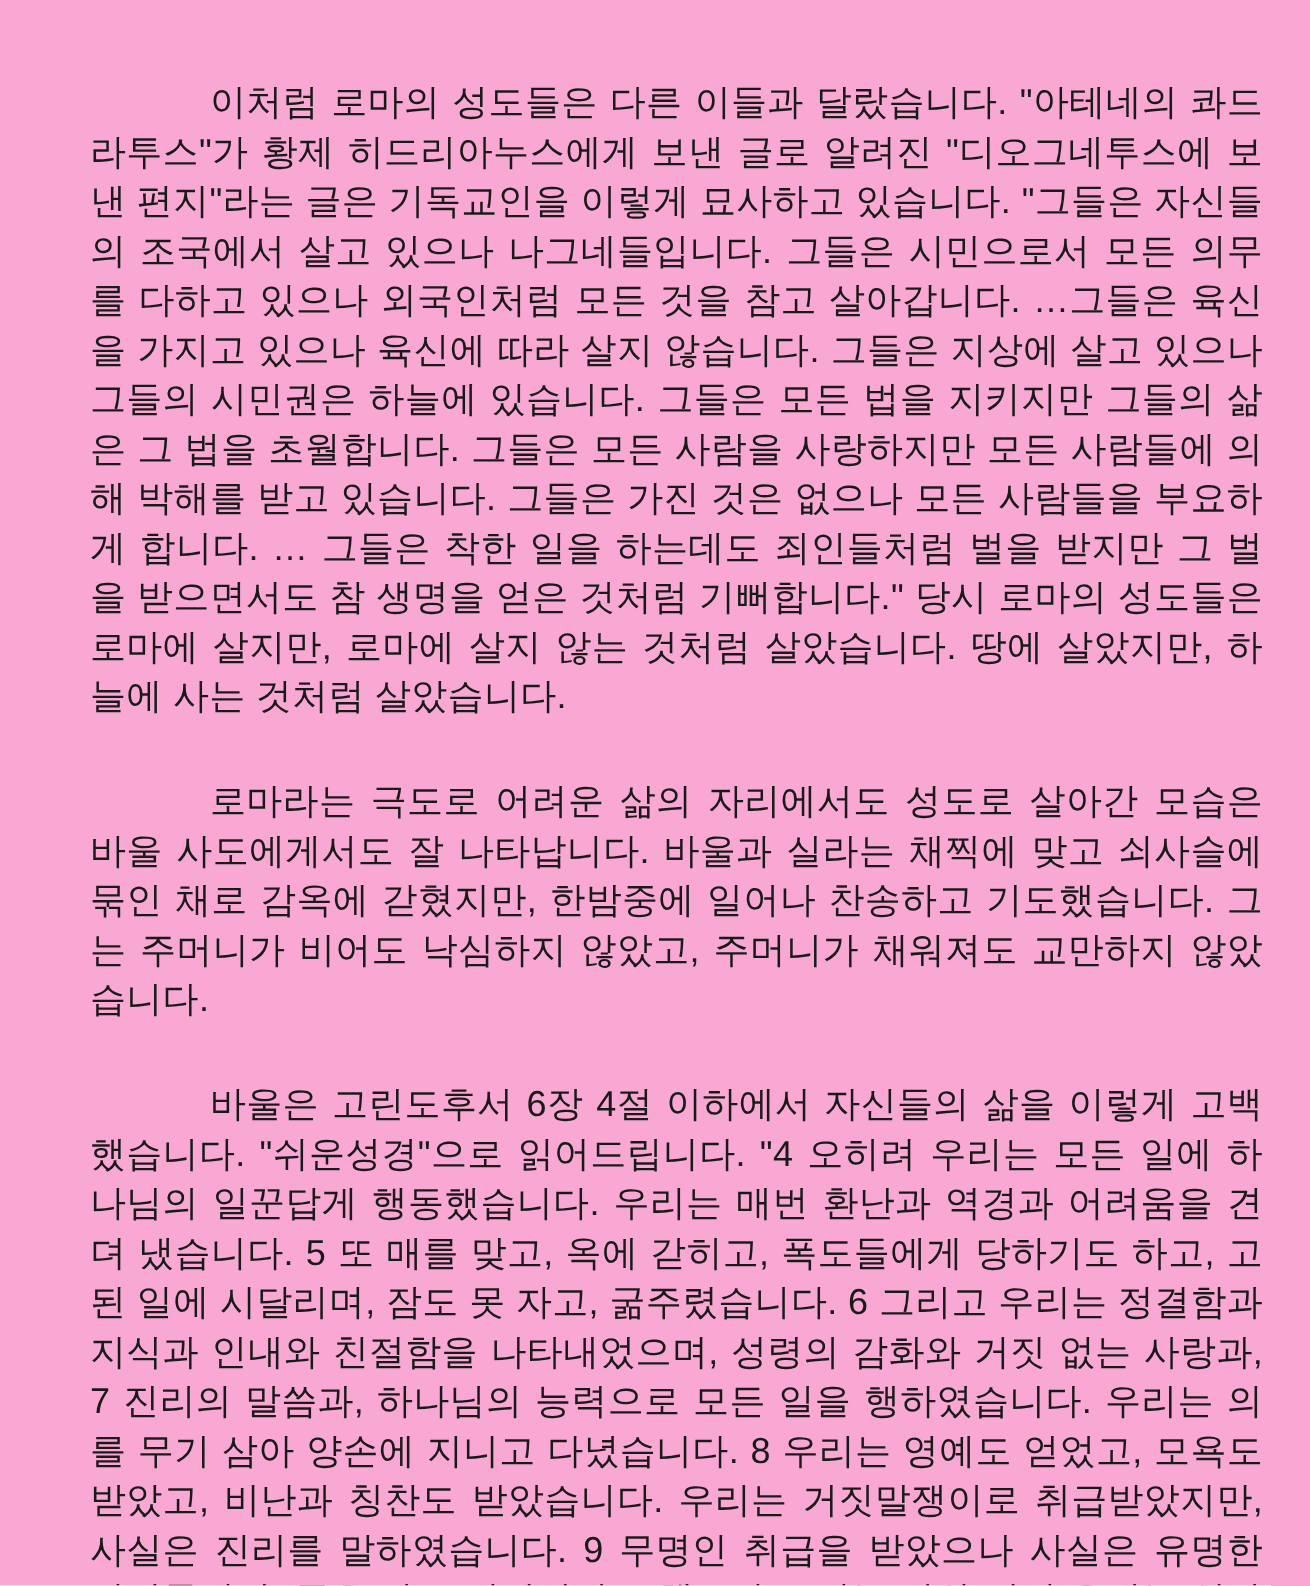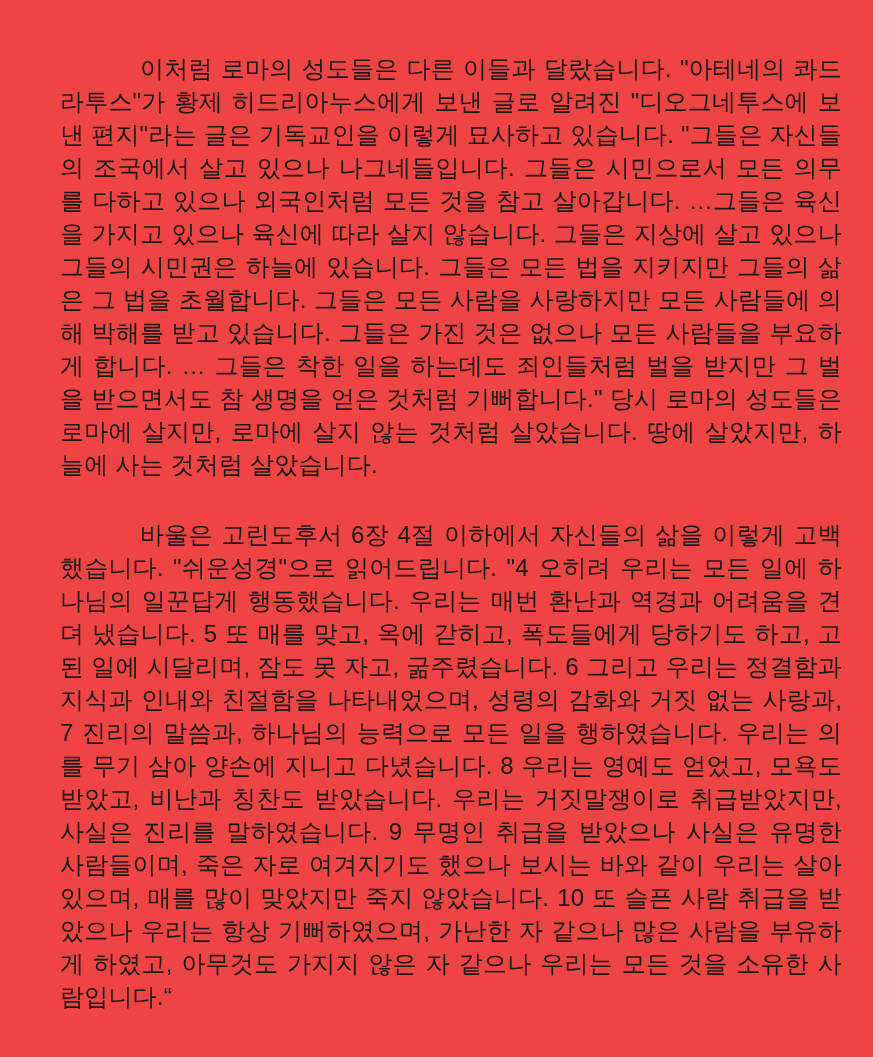--- a/index.html
+++ b/index.html
@@ -4,21 +4,21 @@
 <style>
   html, body {
     margin: 0;
     padding: 0;
     background: #ffffff;
   }
   .page {
     position: relative;
     width: 873px;
     height: 1057px;
-    background: #ef4444;
+    background: #f9a8d4;
     overflow: hidden;
     font-family: "Liberation Sans", sans-serif;
   }
   .content {
     position: absolute;
     top: 52px;
     left: 60px;
     width: 782px;
     color: #1a1a1a;
   }
@@ -35,15 +35,16 @@
   .content p:last-child {
     margin-bottom: 0;
   }
 </style>
 </head>
 <body>
 
 <div class="page">
   <div class="content">
     <p>이처럼 로마의 성도들은 다른 이들과 달랐습니다. "아테네의 콰드라투스"가 황제 히드리아누스에게 보낸 글로 알려진 "디오그네투스에 보낸 편지"라는 글은 기독교인을 이렇게 묘사하고 있습니다. "그들은 자신들의 조국에서 살고 있으나 나그네들입니다. 그들은 시민으로서 모든 의무를 다하고 있으나 외국인처럼 모든 것을 참고 살아갑니다. …그들은 육신을 가지고 있으나 육신에 따라 살지 않습니다. 그들은 지상에 살고 있으나 그들의 시민권은 하늘에 있습니다. 그들은 모든 법을 지키지만 그들의 삶은 그 법을 초월합니다. 그들은 모든 사람을 사랑하지만 모든 사람들에 의해 박해를 받고 있습니다. 그들은 가진 것은 없으나 모든 사람들을 부요하게 합니다. … 그들은 착한 일을 하는데도 죄인들처럼 벌을 받지만 그 벌을 받으면서도 참 생명을 얻은 것처럼 기뻐합니다." 당시 로마의 성도들은 로마에 살지만, 로마에 살지 않는 것처럼 살았습니다. 땅에 살았지만, 하늘에 사는 것처럼 살았습니다.</p>
+    <p>로마라는 극도로 어려운 삶의 자리에서도 성도로 살아간 모습은 바울 사도에게서도 잘 나타납니다. 바울과 실라는 채찍에 맞고 쇠사슬에 묶인 채로 감옥에 갇혔지만, 한밤중에 일어나 찬송하고 기도했습니다. 그는 주머니가 비어도 낙심하지 않았고, 주머니가 채워져도 교만하지 않았습니다.</p>
     <p>바울은 고린도후서 6장 4절 이하에서 자신들의 삶을 이렇게 고백했습니다. "쉬운성경"으로 읽어드립니다. "4 오히려 우리는 모든 일에 하나님의 일꾼답게 행동했습니다. 우리는 매번 환난과 역경과 어려움을 견뎌 냈습니다. 5 또 매를 맞고, 옥에 갇히고, 폭도들에게 당하기도 하고, 고된 일에 시달리며, 잠도 못 자고, 굶주렸습니다. 6 그리고 우리는 정결함과 지식과 인내와 친절함을 나타내었으며, 성령의 감화와 거짓 없는 사랑과, 7 진리의 말씀과, 하나님의 능력으로 모든 일을 행하였습니다. 우리는 의를 무기 삼아 양손에 지니고 다녔습니다. 8 우리는 영예도 얻었고, 모욕도 받았고, 비난과 칭찬도 받았습니다. 우리는 거짓말쟁이로 취급받았지만, 사실은 진리를 말하였습니다. 9 무명인 취급을 받았으나 사실은 유명한 사람들이며, 죽은 자로 여겨지기도 했으나 보시는 바와 같이 우리는 살아 있으며, 매를 많이 맞았지만 죽지 않았습니다. 10 또 슬픈 사람 취급을 받았으나 우리는 항상 기뻐하였으며, 가난한 자 같으나 많은 사람을 부유하게 하였고, 아무것도 가지지 않은 자 같으나 우리는 모든 것을 소유한 사람입니다.“</p>
   </div>
 </div>
 
 </body></html>

